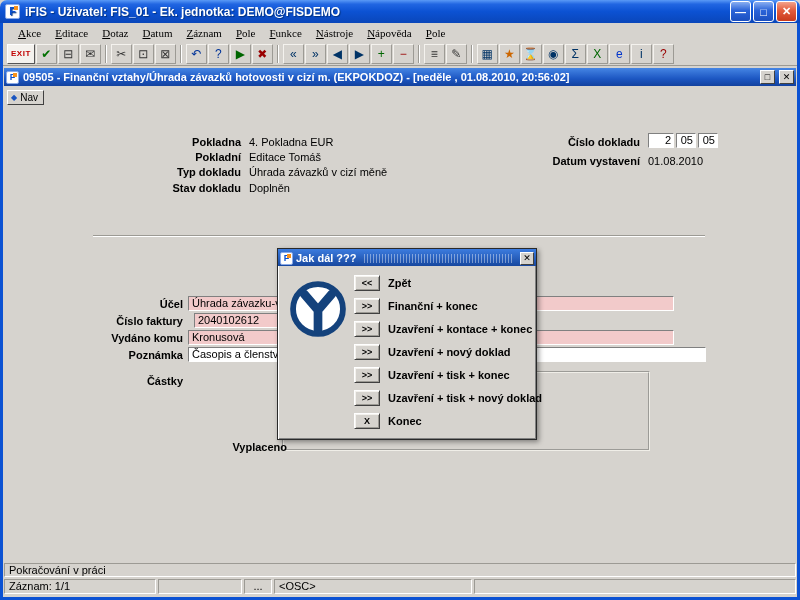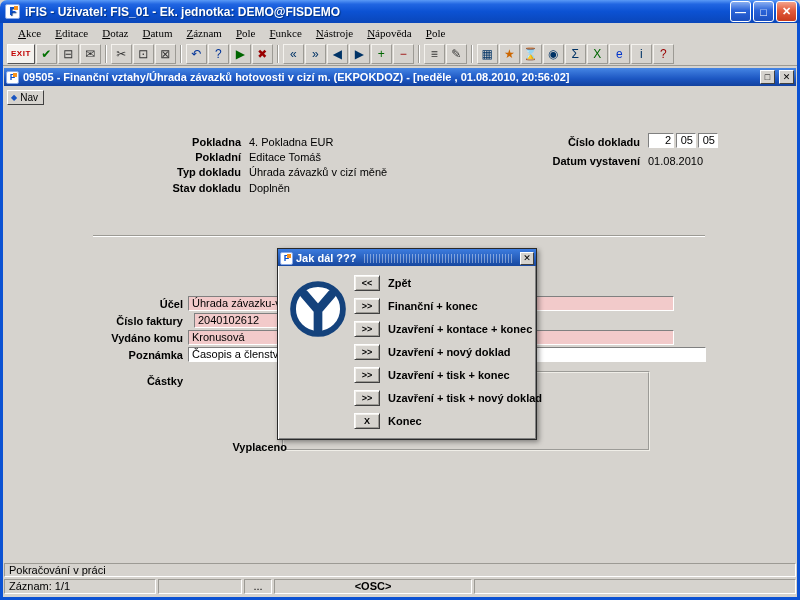--- a/index.html
+++ b/index.html
@@ -102,21 +102,21 @@
     font-size:9px; font-weight:bold; display:flex; align-items:center; justify-content:center; }
   .dlabel { font-weight:bold; white-space:nowrap; }
 
   
   .status1 { position:absolute; left:4px; right:4px; top:563px; height:14px;
     border:1px solid; border-color:#9c9a94 #fff #fff #9c9a94; padding:0 4px; line-height:12px; }
   .status2 { position:absolute; left:4px; right:4px; top:579px; height:15px; display:flex; gap:2px; }
   .scell { border:1px solid; border-color:#9c9a94 #fff #fff #9c9a94; padding:0 4px;
     line-height:13px; white-space:nowrap; overflow:hidden; }
   .scell.c1 { width:152px; } .scell.c2 { width:84px; } .scell.c3 { width:28px; text-align:center; }
-  .scell.c4 { width:198px; text-align:center;font-weight:bold; } .scell.c5 { flex:1; }
+  .scell.c4 { width:198px; text-align:left; } .scell.c5 { flex:1; }
 </style>
 </head>
 <body>
 
 <div class="screen">
 
   <div class="titlebar">
     <span class="logo-chip">F</span>
     <span class="title-text">iFIS - Uživatel: FIS_01 - Ek. jednotka: DEMO@FISDEMO</span>
     <span class="winbtns">

